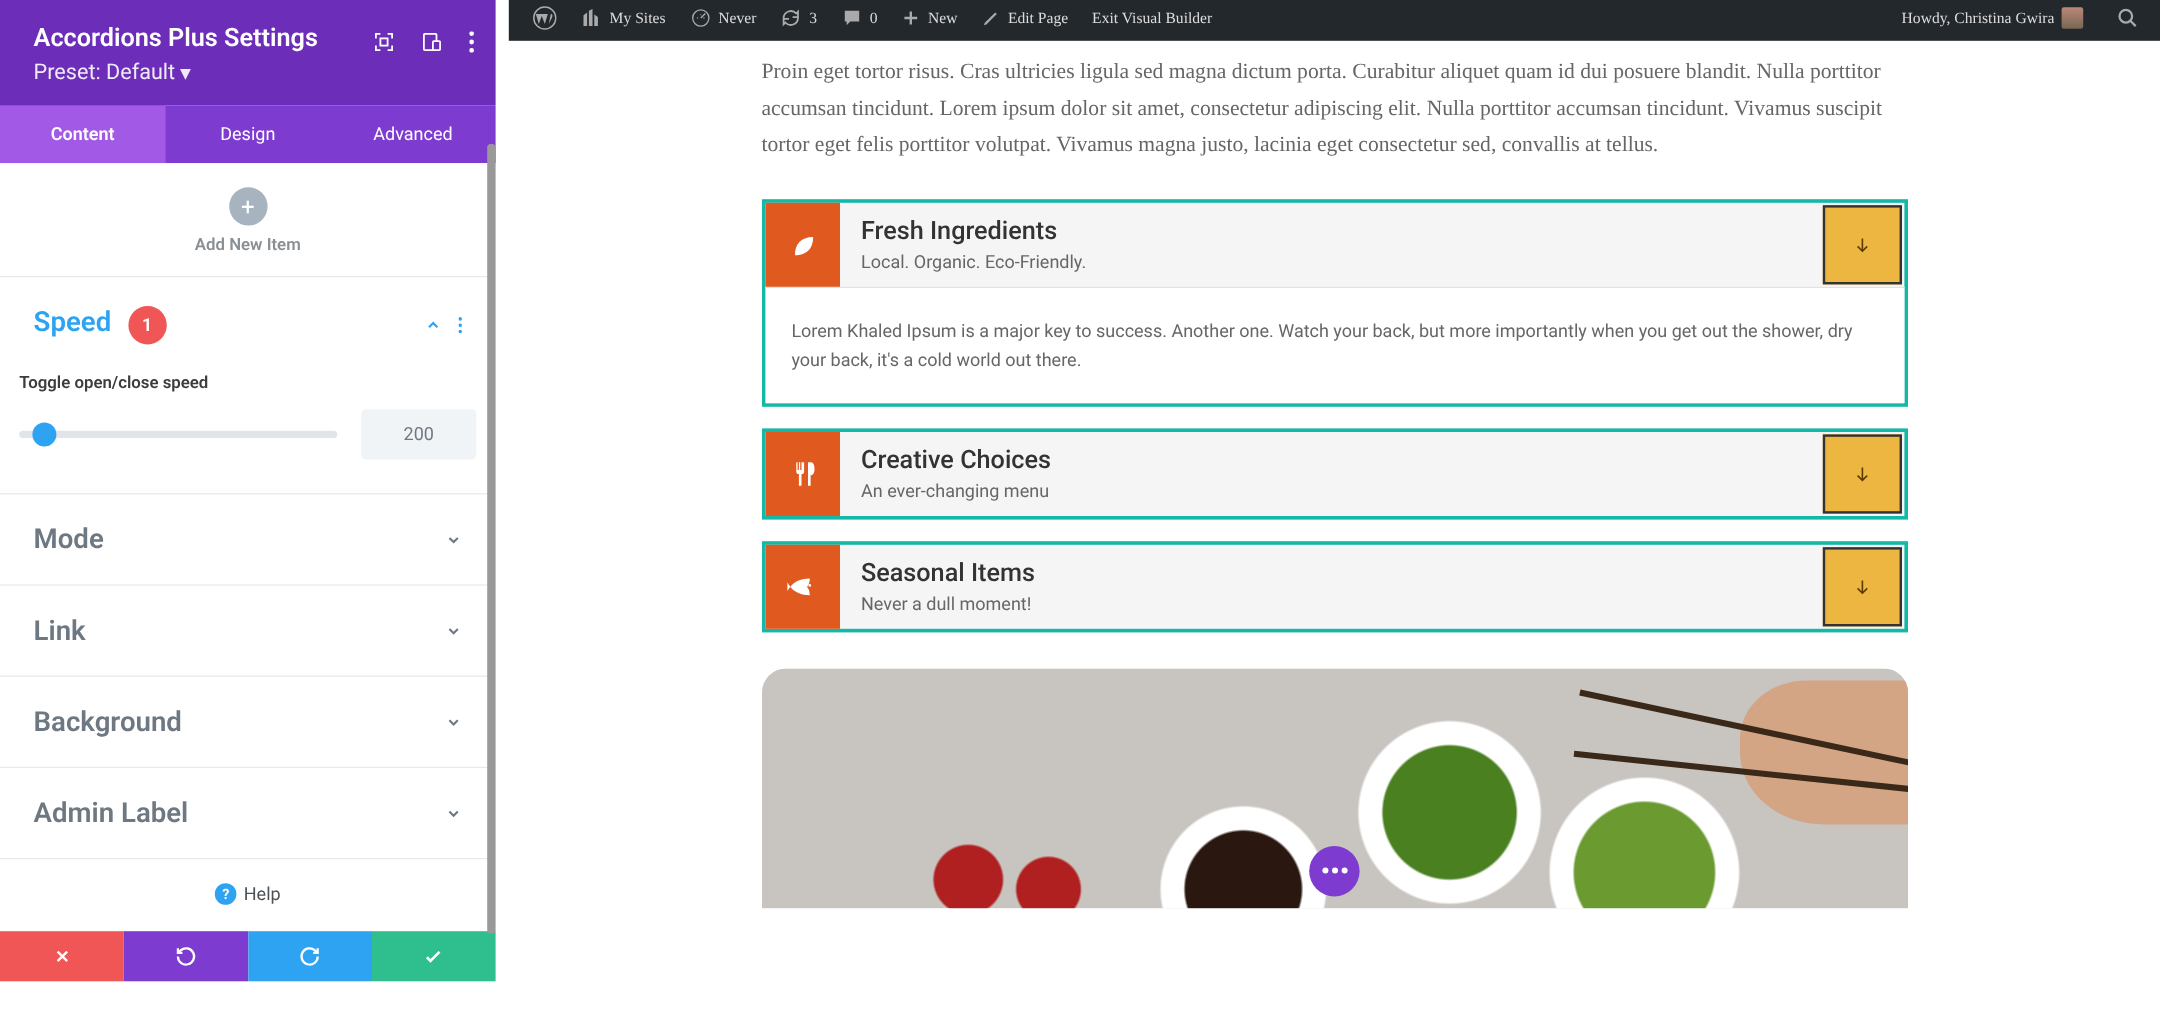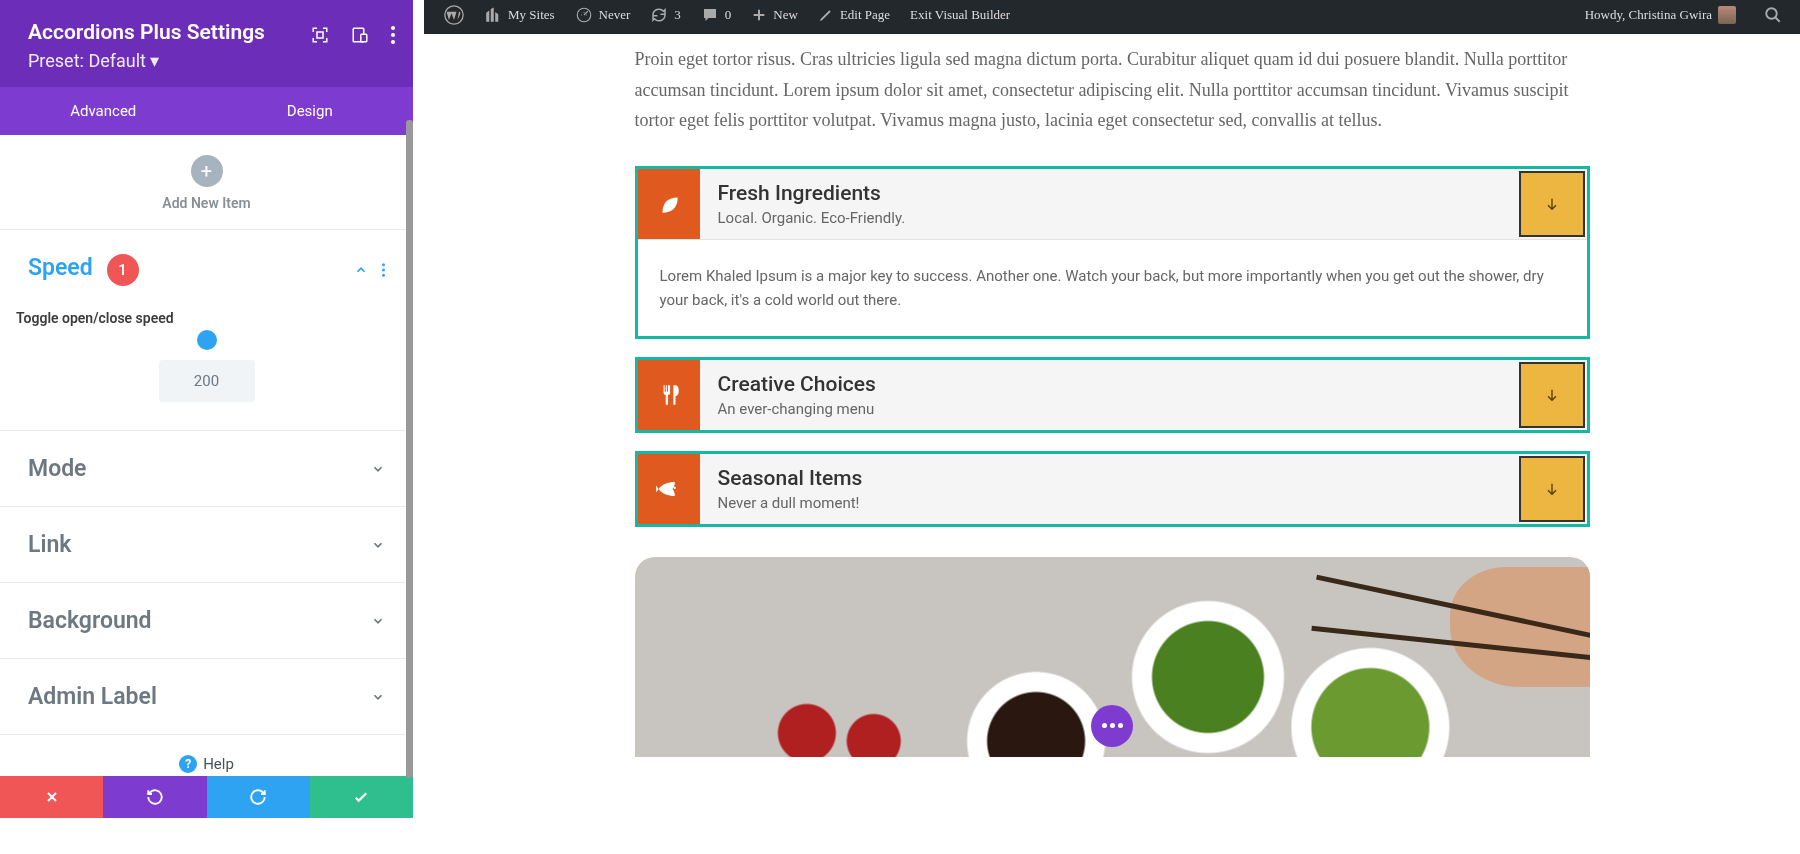--- a/index.html
+++ b/index.html
@@ -30,21 +30,21 @@
     .section { border-bottom: 1px solid #e8e8e8; }
     .section-header { display: flex; align-items: center; justify-content: space-between; padding: 24px 28px; cursor: pointer; }
     .section-title { font-size: 23px; font-weight: 600; color: #2ea3f2; }
     .section-title.muted { color: #6d7882; }
     .section-badge { width: 32px; height: 32px; border-radius: 50%; background: #f05656; color: white; display: inline-flex; align-items: center; justify-content: center; font-size: 15px; font-weight: 600; margin-left: 10px; }
     .section-ctrls { display: flex; gap: 14px; align-items: center; color: #2ea3f2; }
     .section-ctrls.muted { color: #6d7882; }
     
     .section-body { padding: 0 16px 28px; }
     .field-label { font-size: 14px; color: #3c3c3c; font-weight: 600; margin-bottom: 14px; }
-    .slider-row { display: flex; align-items: center; gap: 20px; flex-direction: column; }
+    .slider-row { display: flex; align-items: center; gap: 20px; }
     .slider-track { flex: 1; height: 6px; background: #e2e5e8; border-radius: 3px; position: relative; }
     .slider-thumb { width: 20px; height: 20px; border-radius: 50%; background: #2ea3f2; position: absolute; top: 50%; transform: translate(-50%, -50%); left: 8%; cursor: grab; }
     .slider-value { width: 96px; height: 42px; background: #f1f4f6; border-radius: 4px; display: flex; align-items: center; justify-content: center; color: #6d7882; font-size: 15px; }
     
     .help-row { text-align: center; padding: 20px 0; color: #4a5156; font-size: 15px; display: flex; align-items: center; justify-content: center; gap: 6px; }
     .help-q { width: 18px; height: 18px; border-radius: 50%; background: #2ea3f2; color: white; display: inline-flex; align-items: center; justify-content: center; font-size: 12px; font-weight: bold; }
     
     .bottom-actions { display: flex; height: 42px; }
     .btn-action { flex: 1; display: flex; align-items: center; justify-content: center; color: white; cursor: pointer; }
     .btn-close { background: #f05656; }
@@ -127,22 +127,23 @@
           <svg width="4" height="18" viewBox="0 0 4 18" fill="white">
               <circle cx="2" cy="2" r="2"></circle>
               <circle cx="2" cy="9" r="2"></circle>
               <circle cx="2" cy="16" r="2"></circle>
             </svg>
         </span>
       </div>
     </div>
 
     <div class="tabs">
+      <div class="tab active">Content</div>
+      <div class="tab">Design</div>
       <div class="tab">Advanced</div>
-      <div class="tab">Design</div>
     </div>
 
     <div class="sidebar-body">
       <div class="add-item-area">
         <div class="add-btn">+</div>
         <div class="add-label">Add New Item</div>
       </div>
 
       <div class="section">
         <div class="section-header">

